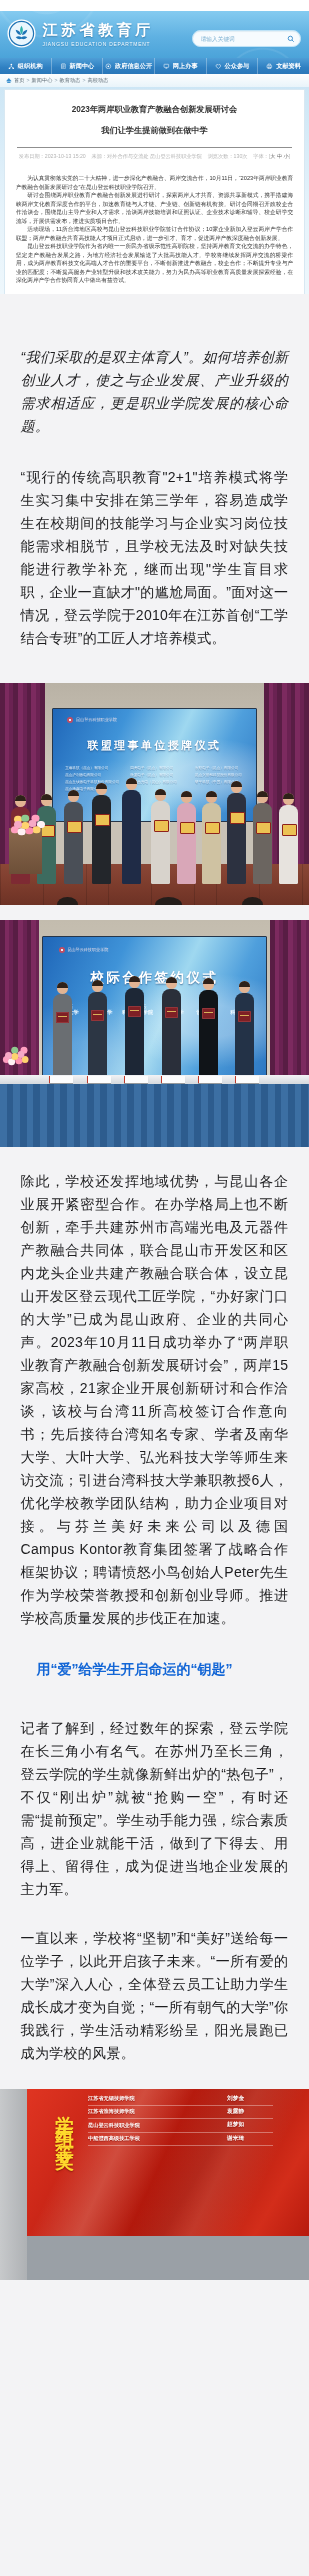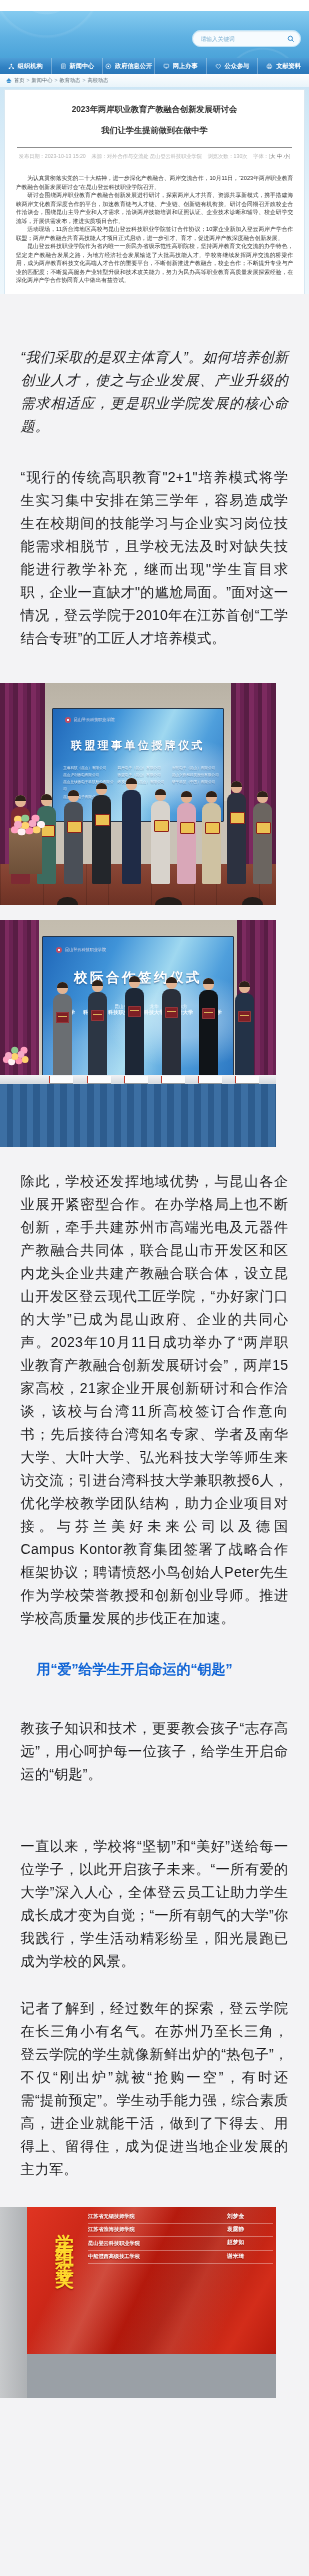--- a/index.html
+++ b/index.html
@@ -48,21 +48,21 @@
   .meta .fopt{color:#666;cursor:pointer;}
   .card-body{margin-top:12.4px;font-size:5.7px;color:#333;line-height:8.5px;text-align:justify;}
   .card-body p{margin:0;text-indent:2em;}
 
   
   .reader{background:#f3f3f5;padding:52px 20.6px 5.2px 20.6px;}
   .reader p.big{font-size:14px;line-height:23px;color:#1d1d1f;margin:0;text-align:justify;letter-spacing:0.3px;}
   .reader .h-blue{font-size:14px;line-height:23px;font-weight:bold;color:#1366d6;margin:16px;}
 
   
-  .photo{position:relative;width:276px;margin-left:-20.6px;overflow:hidden;background:#c9c2b6;}
+  .photo{position:relative;width:309px;margin-left:-20.6px;overflow:hidden;background:#c9c2b6;}
   .abs{position:absolute;}
 
   .curtain{position:absolute;top:0;width:45px;
     background:repeating-linear-gradient(90deg,#581d44 0 4.6px,#7c2a5f 4.6px 9.3px,#6a2252 9.3px 13.4px);}
   .curtain.right{right:0;}
   .curtain.left{left:0;}
 
   .screen{position:absolute;overflow:hidden;border:1.5px solid #26364a;border-radius:1px;
     background:linear-gradient(115deg,#1f66b8 0%,#3f93d8 30%,#9fd8f0 55%,#4f9fdc 75%,#2c77c2 100%);}
   .screen::after{content:"";position:absolute;inset:0;
@@ -109,20 +109,34 @@
   .namecard{position:absolute;top:1px;width:23px;height:6.2px;background:#fdfdfd;border-left:1.5px solid #c0392b;box-shadow:0 0.5px 0.5px rgba(0,0,0,.3);}
 </style>
 </head>
 <body>
 
 <div class="page">
 
   <div class="topstrip"></div>
 
   <div class="gov-header">
+    <div class="logo-row">
+      <svg class="logo-badge" viewBox="0 0 60 60">
+        <circle cx="30" cy="30" r="29" fill="#ffffff"></circle>
+        <circle cx="30" cy="30" r="25" fill="#eaf6fd" stroke="#1f74b5" stroke-width="2.5"></circle>
+        <path d="M30 14c4 6 4 12 0 18c-4-6-4-12 0-18z" fill="#2fb3ad"></path>
+        <path d="M18 22c7 1 10 5 11 11c-7-1-10-5-11-11z" fill="#1f74b5"></path>
+        <path d="M42 22c-7 1-10 5-11 11c7-1 10-5 11-11z" fill="#1f74b5"></path>
+        <path d="M18 38c4-3 8-3 12 0c4-3 8-3 12 0c-4 4-8 5-12 3c-4 2-8 1-12-3z" fill="#1f74b5"></path>
+      </svg>
+      <div class="site-names">
+        <div class="site-cn">江苏省教育厅</div>
+        <div class="site-en">JIANGSU EDUCATION DEPARTMENT</div>
+      </div>
+    </div>
     <div class="search-box">
       <input type="text" placeholder="请输入关键词" style="">
       <svg class="mag" viewBox="0 0 16 16" fill="none" stroke="#2e86c8" stroke-width="1.8">
         <circle cx="7" cy="7" r="4.5"></circle>
           <path d="M10.5 10.5L14 14"></path>
       </svg>
     </div>
   </div>
 
   <div class="nav">
@@ -347,23 +361,22 @@
         <div class="sign-skirt"></div>
       </div>
 
       <div class="flowers" style="left:5.2px;bottom:88px;box-shadow:6.2px 1px 0 #ffd36e,12.4px -1px 0 #f6a9c6,3.1px 6.2px 0 #fff0f4,10.3px 5.2px 0 #ff8fb0,16.5px 4.1px 0 #ffd36e,-2.1px 4.1px 0 #ff9fc0,6.2px -5.2px 0 #8fc98f,15.5px -5.2px 0 #ff9fc0;"></div>
     </div>
 
     <p class="big" style="margin-bottom:28px;">除此，学校还发挥地域优势，与昆山各企业展开紧密型合作。在办学格局上也不断创新，牵手共建苏州市高端光电及元器件产教融合共同体，联合昆山市开发区和区内龙头企业共建产教融合联合体，设立昆山开发区登云现代工匠学院，“办好家门口的大学”已成为昆山政府、企业的共同心声。2023年10月11日成功举办了“两岸职业教育产教融合创新发展研讨会”，两岸15家高校，21家企业开展创新研讨和合作洽谈，该校与台湾11所高校签订合作意向书；先后接待台湾知名专家、学者及南华大学、大叶大学、弘光科技大学等师生来访交流；引进台湾科技大学兼职教授6人，优化学校教学团队结构，助力企业项目对接。与芬兰美好未来公司以及德国Campus Kontor教育集团签署了战略合作框架协议；聘请愤怒小鸟创始人Peter先生作为学校荣誉教授和创新创业导师。推进学校高质量发展的步伐正在加速。</p>
 
     <p class="h-blue" style="margin-bottom:36px;">用“爱”给学生开启命运的“钥匙”</p>
 
-    <p class="big" style="margin-bottom:49px;">教孩子知识和技术，更要教会孩子“志存高远”，用心呵护每一位孩子，给学生开启命运的“钥匙”。</p>
+    <p class="big" style="margin-bottom:26px;">记者了解到，经过数年的探索，登云学院在长三角小有名气。在苏州乃至长三角，登云学院的学生就像新鲜出炉的“热包子”，不仅“刚出炉”就被“抢购一空”，有时还需“提前预定”。学生动手能力强，综合素质高，进企业就能干活，做到了下得去、用得上、留得住，成为促进当地企业发展的主力军。</p>
     <p class="big" style="margin-bottom:24px;">一直以来，学校将“坚韧”和“美好”送给每一位学子，以此开启孩子未来。“一所有爱的大学”深入人心，全体登云员工让助力学生成长成才变为自觉；“一所有朝气的大学”你我践行，学生活动精彩纷呈，阳光晨跑已成为学校的风景。</p>
-    <p class="big" style="margin-bottom:26px;">记者了解到，经过数年的探索，登云学院在长三角小有名气。在苏州乃至长三角，登云学院的学生就像新鲜出炉的“热包子”，不仅“刚出炉”就被“抢购一空”，有时还需“提前预定”。学生动手能力强，综合素质高，进企业就能干活，做到了下得去、用得上、留得住，成为促进当地企业发展的主力军。</p>
 
     <div class="photo" style="height:191px;margin-bottom:20.6px;background:#9aa0a6;">
       <div class="red-screen" style="height:147px;"></div>
       <div class="leftwall"></div>
       <div class="v-text" style="left:52px;top:11.3px;font-size:18.5px;">学生组一等奖</div>
       <div class="award-table" style="left:88px;top:3.1px;width:185px;">
         <div class="award-row">
             <span class="school">江苏省无锡技师学院</span>
             <span class="winner">刘梦金</span>
           </div>

